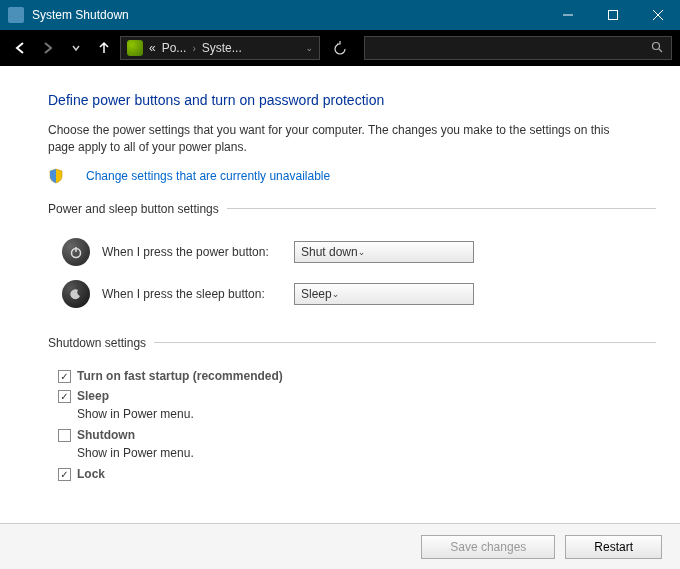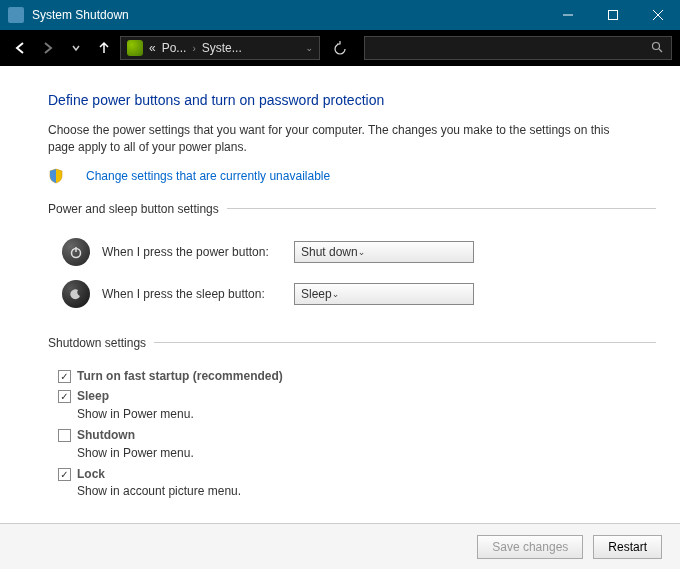--- a/index.html
+++ b/index.html
@@ -235,21 +235,21 @@
       border-top: 1px solid #ccc;
       display: flex;
       align-items: center;
       justify-content: flex-end;
       gap: 10px;
       padding: 0 18px;
       background: #f5f5f5;
     }
     .footer-btn {
       height: 24px;
-      padding: 0 14px;
+      padding: 0 28px;
       border: 1px solid #aaa;
       background: linear-gradient(#fdfdfd, #e6e6e6);
       font-size: 12px;
       display: flex;
       align-items: center;
     }
     .footer-btn.disabled {
       color: #999;
     }
   </style>
@@ -391,21 +391,20 @@
       <div class="chk-content">
         <span class="chk-title">Shutdown</span>
         <span class="chk-desc">Show in Power menu.</span>
       </div>
     </div>
 
     <div class="chk-row">
       <div class="chk">✓</div>
       <div class="chk-content">
         <span class="chk-title">Lock</span>
-        <span class="chk-desc">Show in account picture menu.</span>
       </div>
     </div>
   </fieldset>
 </div>
 
 <div class="footer">
   <div class="footer-btn disabled">Save changes</div>
   <div class="footer-btn">Restart</div>
 </div>
 

